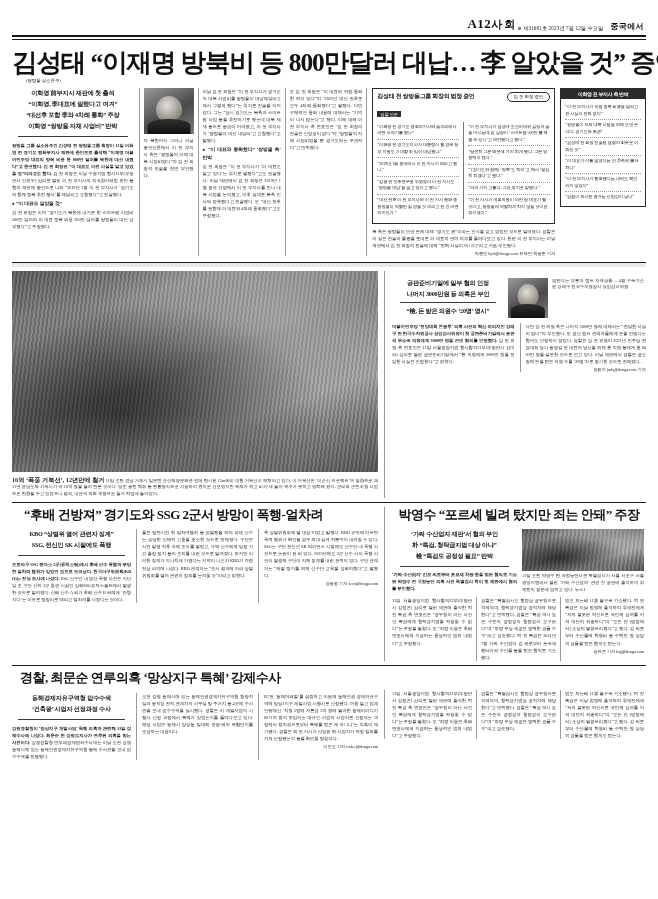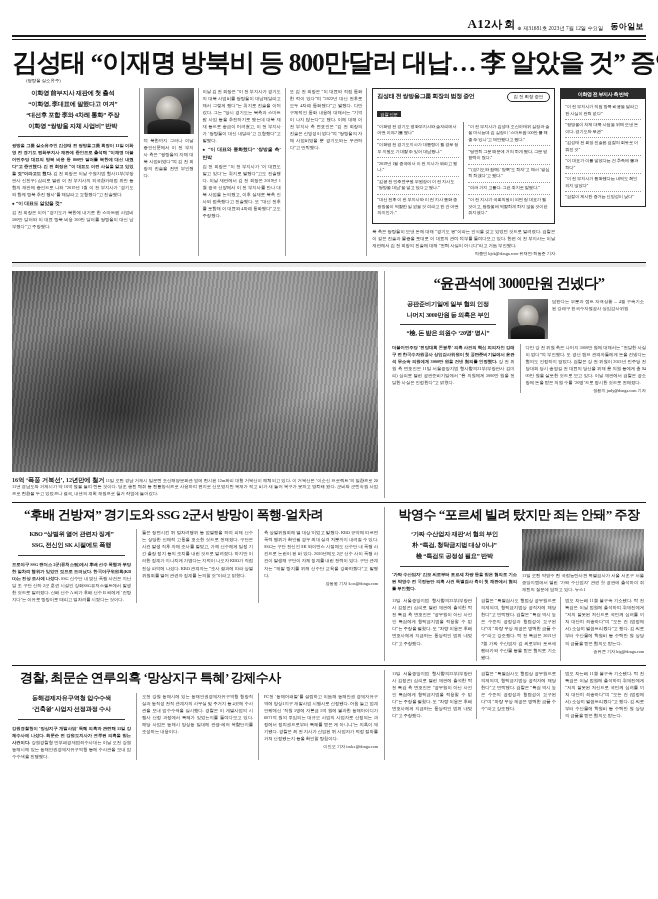--- a/index.html
+++ b/index.html
@@ -138,21 +138,21 @@
 </head>
 <body>
 
 <div class="page">
 
   <div class="masthead">
     <div class="folio">A12</div>
     <div class="section-name">사회</div>
     <div class="masthead-right">
       <div class="issue-meta">⊕ 제31681호   2023년 7월 12일 수요일</div>
-      <div class="paper-name">동아일보</div>
+      <div class="paper-name">중국에서</div>
     </div>
   </div>
   <div class="rule-thick"></div>
   <div class="rule-thin"></div>
 
   <div class="head-xl">김성태 “이재명 방북비 등 800만달러 대납… 李 알았을 것” 증언</div>
   <div class="head-credit">(쌍방울 실소유주)</div>
 
   <div class="cols" style="margin-top:5px;">
 
@@ -250,21 +250,20 @@
 
     <div class="col" style="width:372px; padding-right:6px;">
       <div class="photo" style="width:100%; height:201px;"></div>
       <div class="caption" style="margin-top:3px;">
         <b>16억 ‘폭풍 거북선’, 12년만에 철거</b>
         <span>11일 오전 경남 거제시 일운면 조선해양문화관 앞에 전시된 12m짜리 대형 거북선이 해체되고 있다. 이 거북선은 ‘이순신 프로젝트’의 일환으로 2011년 경남도와 거제시가 약 16억 원을 들여 만든 것이다. 당초 송진 채취 등 전통방식으로 사용하여 현지로 선보였지만 목재가 썩고 비가 새 들어 복구가 못하고 방치돼 왔다. 군비와 군민숙원 사업으로 전환을 두고 있었으나 결국, 내년의 계획 재원으로 철거 작업에 들어갔다.</span>
       </div>
     </div>
 
     <div class="col vline" style="width:262px; padding-left:7px;">
-      <div class="head-lg" style="margin-top:3px;">“윤관석에 3000만원 건넸다”</div>
 
       <div class="cols" style="margin-top:7px;">
         <div class="col" style="width:112px;">
           <div class="subhead" style="text-align:center;">공판준비기일에 일부 혐의 인정</div>
           <div class="subhead" style="text-align:center;">나머지 3000만원 등 의혹은 부인</div>
           <div class="rule-hair" style="margin:3px 8px;"></div>
           <div class="subhead" style="text-align:center;">“檢, 돈 받은 의원수 ‘20명’ 명시”</div>
         </div>
         <div class="col" style="width:48px; padding:0 4px;">
           <div class="portrait" style="width:100%; height:40px;"></div>
@@ -362,21 +361,21 @@
             <span>김 씨로부터 수산물에 학원비 등 수백만 원 상당의 금품을 받은 혐의도 받는다.</span>
           </div>
           <div class="byline">송유근 기자 big@donga.com</div>
         </div>
       </div>
     </div>
   </div>
 
   <div class="rule-med" style="margin-top:4px;"></div>
 
-  <div class="cols" style="margin-top:4px;">
+  <div class="cols" style="margin-top:4px;align-items:center;">
     <div class="col" style="width:372px; padding-right:6px;">
       <div class="head-md" style="text-align:left; padding-left:8px;">경찰, 최문순 연루의혹 ‘망상지구 특혜’ 강제수사</div>
       <div class="cols" style="margin-top:8px;">
         <div class="col" style="width:124px; padding-right:5px;">
           <div class="subhead">동해경제자유구역청 압수수색</div>
           <div class="subhead">‘건축왕’ 사업자 선정과정 수사</div>
           <div class="rule-hair" style="margin:4px 6px 5px;"></div>
           <div class="body-col">
             <span class="lead">강원경찰청이 ‘망상지구 개발사업’ 특혜 의혹과 관련해 11일 강제수사에 나섰다. 최문순 전 강원도지사가 연루된 의혹을 받는 사건이다.</span>
             <span>강원경찰청 반부패경제범죄수사대는 이날 오전 강원 동해시에 있는 동해안권경제자유구역청 등에 수사관을 보내 압수수색을 진행했다.</span>

